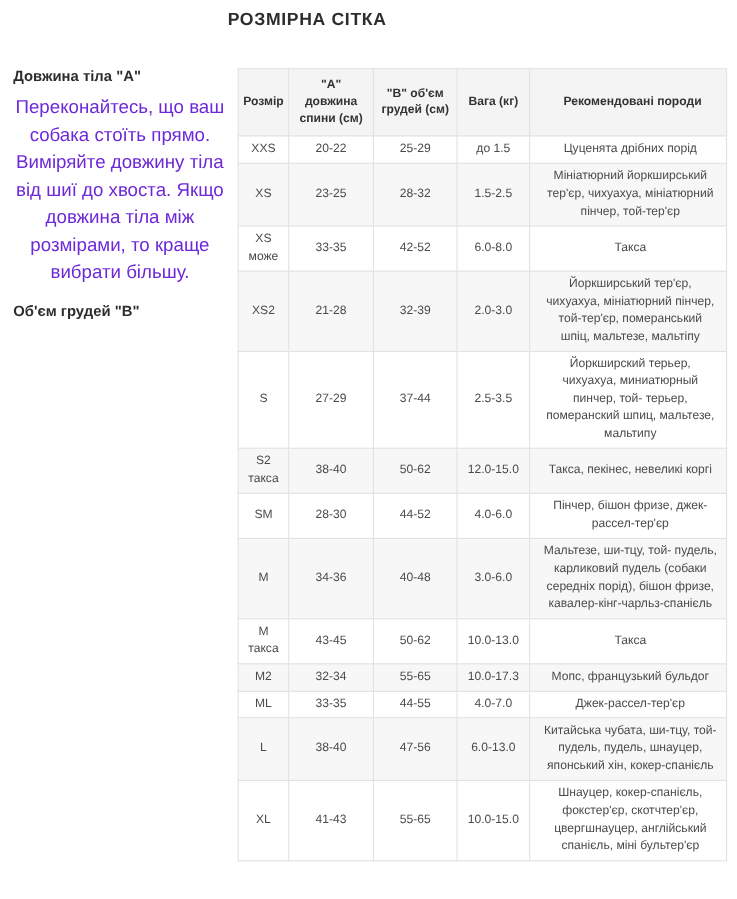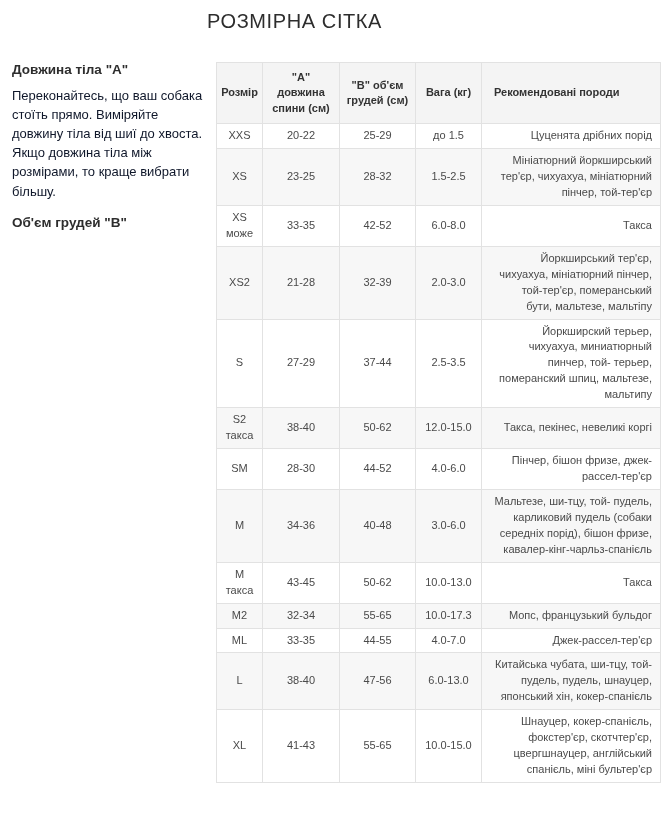--- a/index.html
+++ b/index.html
@@ -13,56 +13,56 @@
   *{box-sizing:border-box;}
   html,body{margin:0;padding:0;}
   body{
     width:670px;height:817px;position:relative;overflow:hidden;
     background:var(--bg);color:var(--text);
     font-family:"Liberation Sans","DejaVu Sans",sans-serif;
     -webkit-font-smoothing:antialiased;
   }
   .page-title{
     position:absolute;left:207px;top:10px;margin:0;
-    font-size:20px;font-weight:400;letter-spacing:.6px;color:var(--heading);
+    font-size:16px;font-weight:700;letter-spacing:.6px;color:var(--heading);
   }
   .sidebar{
     position:absolute;left:12px;top:50px;width:194px;
   }
   .sidebar h2{
     font-size:13.5px;font-weight:700;color:var(--heading);
     margin:12px 0 9px;
   }
   .sidebar p{
-    font-size:13px;line-height:1.47;margin:0 0 14px;color:#0f172a;
+    font-size:17px;line-height:1.47;margin:0 0 14px;color:#6d28d9;text-align:center;
   }
   table.size-table{
     position:absolute;left:216px;top:62px;width:444px;
     border-collapse:collapse;table-layout:fixed;
     background:#fff;
   }
   .size-table th,.size-table td{
     border:1px solid var(--border);
     font-size:11px;
     vertical-align:middle;
     word-wrap:break-word;
   }
   .size-table th{
     background:var(--header_bg);
     font-weight:700;color:#333;
     padding:7px 4px;line-height:1.4;
     text-align:center;
   }
-  .size-table th.breeds{ text-align:left;padding-left:12px; }
+  .size-table th.breeds{ text-align:center;padding-left:12px; }
   .size-table td{
     padding:4px 4px;line-height:1.45;color:#4a4a4a;
     text-align:center;
   }
   .size-table td.breeds{
-    text-align:right;padding-left:12px;padding-right:8px;
+    text-align:center;padding-left:12px;padding-right:8px;
   }
   .size-table tbody tr:nth-child(even){ background:var(--stripe); }
 </style>
 </head>
 <body>
 
 <h1 class="page-title">РОЗМІРНА СІТКА</h1>
 
 <aside class="sidebar">
   <section>
@@ -111,21 +111,21 @@
         <td>33-35</td>
         <td>42-52</td>
         <td>6.0-8.0</td>
         <td class="breeds">Такса</td>
       </tr>
       <tr>
         <td>XS2</td>
         <td>21-28</td>
         <td>32-39</td>
         <td>2.0-3.0</td>
-        <td class="breeds">Йоркширський тер'єр, чихуахуа, мініатюрний пінчер, той-тер'єр, померанський бути, мальтезе, мальтіпу</td>
+        <td class="breeds">Йоркширський тер'єр, чихуахуа, мініатюрний пінчер, той-тер'єр, померанський шпіц, мальтезе, мальтіпу</td>
       </tr>
       <tr>
         <td>S</td>
         <td>27-29</td>
         <td>37-44</td>
         <td>2.5-3.5</td>
         <td class="breeds">Йоркширский терьер, чихуахуа, миниатюрный пинчер, той- терьер, померанский шпиц, мальтезе, мальтипу</td>
       </tr>
       <tr>
         <td>S2 такса</td>

